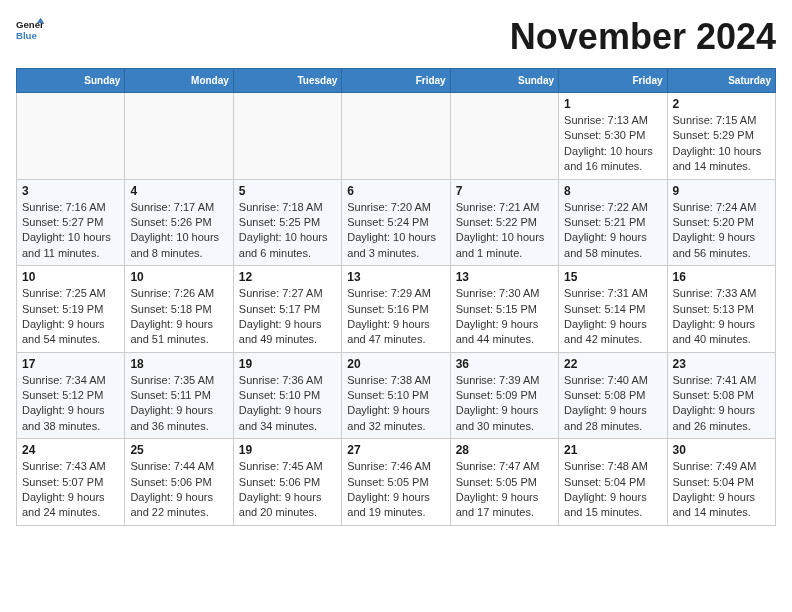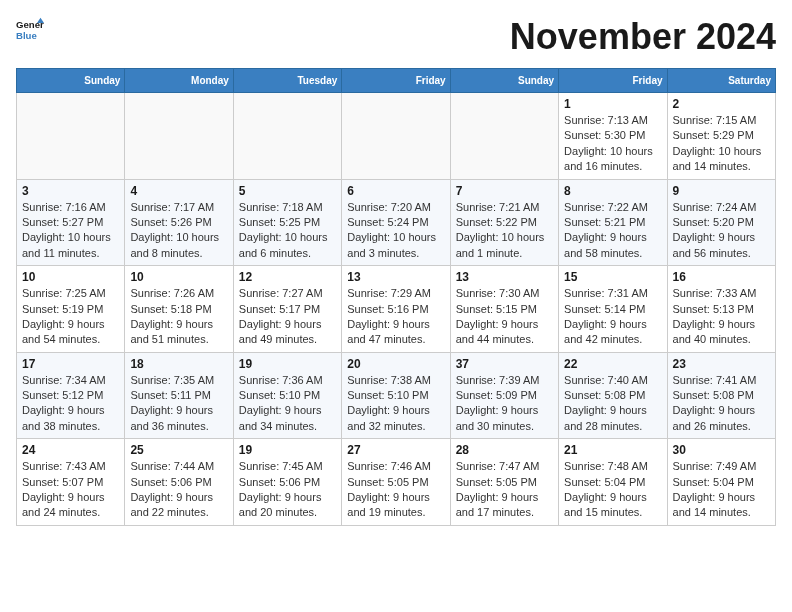--- a/index.html
+++ b/index.html
@@ -193,21 +193,21 @@
         </td>
         <td>
           <div class="day-number">19</div>
           <div class="day-info">Sunrise: 7:36 AM<br>Sunset: 5:10 PM<br>Daylight: 9 hours and 34 minutes.</div>
         </td>
         <td>
           <div class="day-number">20</div>
           <div class="day-info">Sunrise: 7:38 AM<br>Sunset: 5:10 PM<br>Daylight: 9 hours and 32 minutes.</div>
         </td>
         <td>
-          <div class="day-number">37</div>
+          <div class="day-number">36</div>
           <div class="day-info">Sunrise: 7:39 AM<br>Sunset: 5:09 PM<br>Daylight: 9 hours and 30 minutes.</div>
         </td>
         <td>
           <div class="day-number">22</div>
           <div class="day-info">Sunrise: 7:40 AM<br>Sunset: 5:08 PM<br>Daylight: 9 hours and 28 minutes.</div>
         </td>
         <td>
           <div class="day-number">23</div>
           <div class="day-info">Sunrise: 7:41 AM<br>Sunset: 5:08 PM<br>Daylight: 9 hours and 26 minutes.</div>
         </td>

